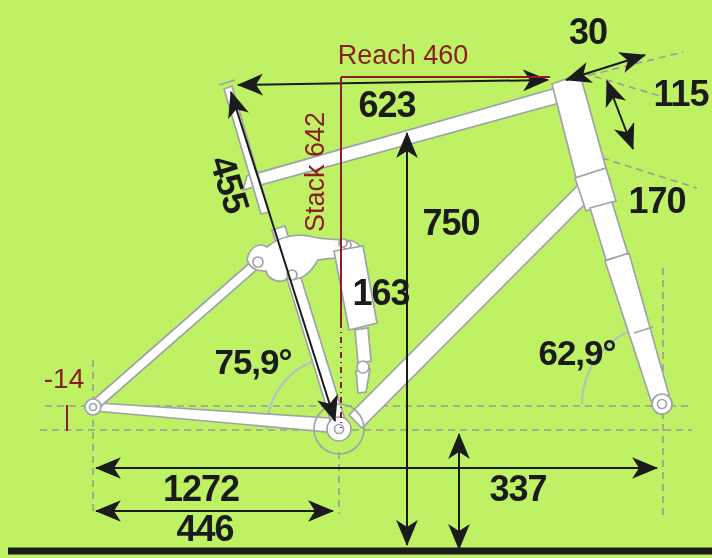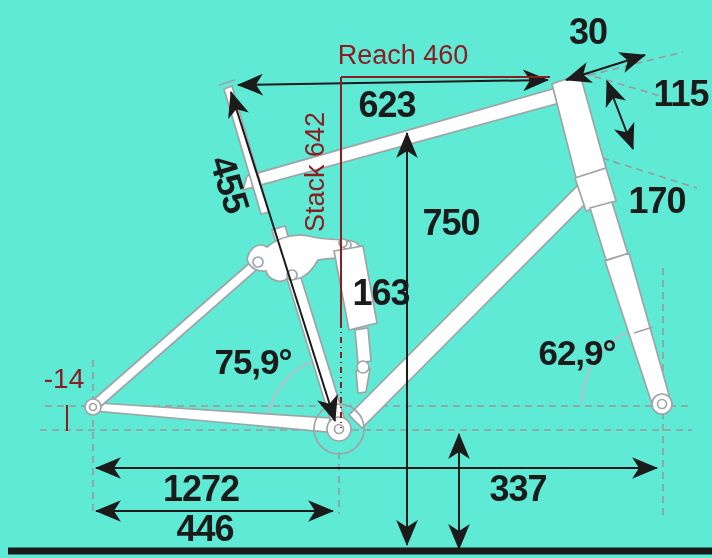--- a/index.html
+++ b/index.html
@@ -1,20 +1,20 @@
 <!DOCTYPE html>
 <html style="--accent-red: #8a1e23; --dimension-black: #1b1b1b; --frame-gray: #9fa4a7; --arc-blue: #b3bfc9; --dash-gray: #9b9b9b;"><head>
 <meta charset="utf-8">
 <style>
   :root{
     --accent-red:#8a1e23; --dimension-black:#1b1b1b; --frame-gray:#9fa4a7;
     --arc-blue:#b3bfc9; --dash-gray:#9b9b9b;
   }
   html,body{margin:0;padding:0;background:#fff;}
-  .stage{position:relative;width:712px;height:558px;background:#5eead4;overflow:hidden;}
+  .stage{position:relative;width:712px;height:558px;background:#bef264;overflow:hidden;}
   svg{position:absolute;left:0;top:0;}
   text{font-family:"Liberation Sans","DejaVu Sans",sans-serif;}
   .num{fill:var(--dimension-black);font-size:36px;font-weight:bold;letter-spacing:-1px;
        text-anchor:middle;dominant-baseline:middle;}
   .red-text{fill:var(--accent-red);font-size:27px;font-weight:normal;
        text-anchor:middle;dominant-baseline:middle;letter-spacing:0px;}
   .dim{stroke:var(--dimension-black);stroke-width:2;fill:none;}
   .red-line{stroke:var(--accent-red);stroke-width:2;fill:none;}
   .red-dash{stroke:var(--accent-red);stroke-width:2;fill:none;stroke-dasharray:6 4 1 4;}
   .gdash{stroke:var(--dash-gray);stroke-width:1.6;fill:none;stroke-dasharray:7 5;}

